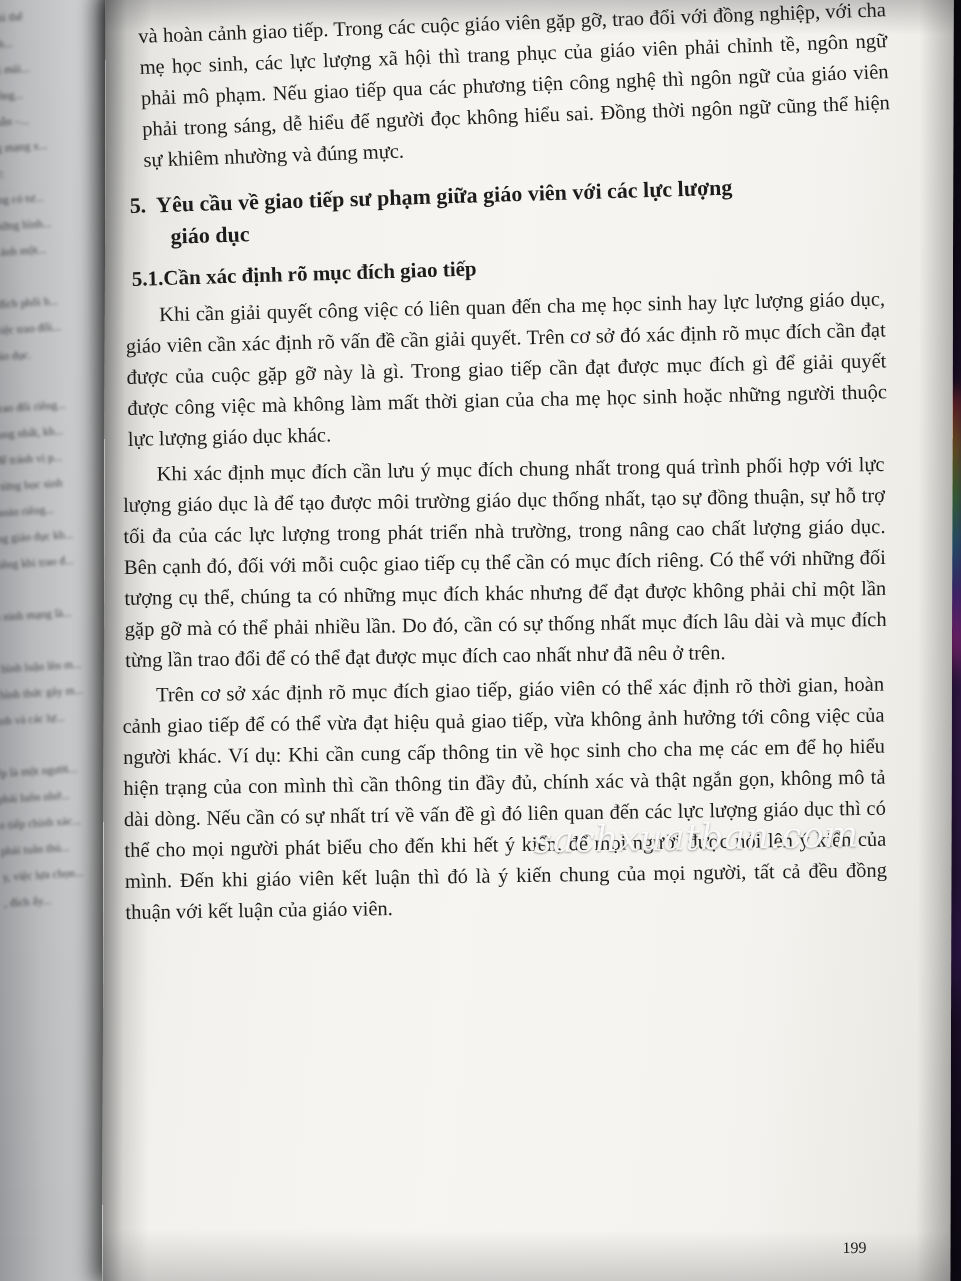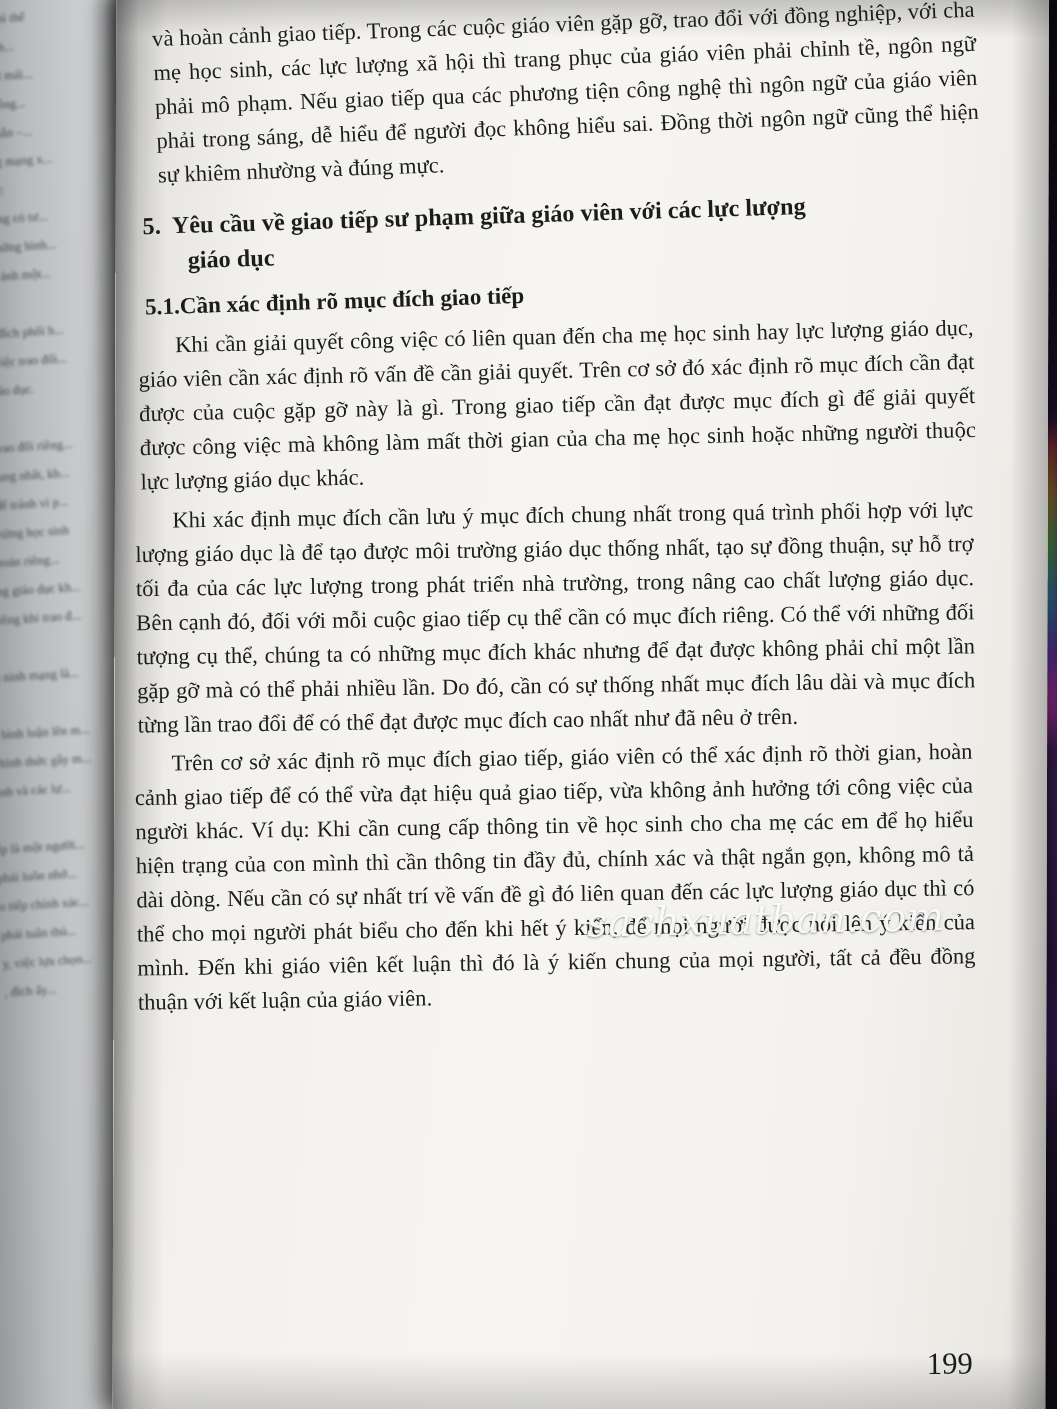--- a/index.html
+++ b/index.html
@@ -219,23 +219,23 @@
     font-size: 19px;
     line-height: 118px;
     transform: rotate(-1.2deg) scaleX(-1);
     white-space: pre-line;
     pointer-events: none;
     font-family: "Liberation Serif", serif;
   }
 
   .page-number {
     position: absolute;
-    right: 66px;
+    right: 84px;
     bottom: 30px;
-    font-size: 28px;
+    font-size: 16px;
     color: #1c1c1c;
     transform: rotate(-0.6deg);
   }
 </style>
 </head>
 <body>
 
 <div id="photo">
   <div class="bg-dark"></div>
   <div class="glow-top"></div>

